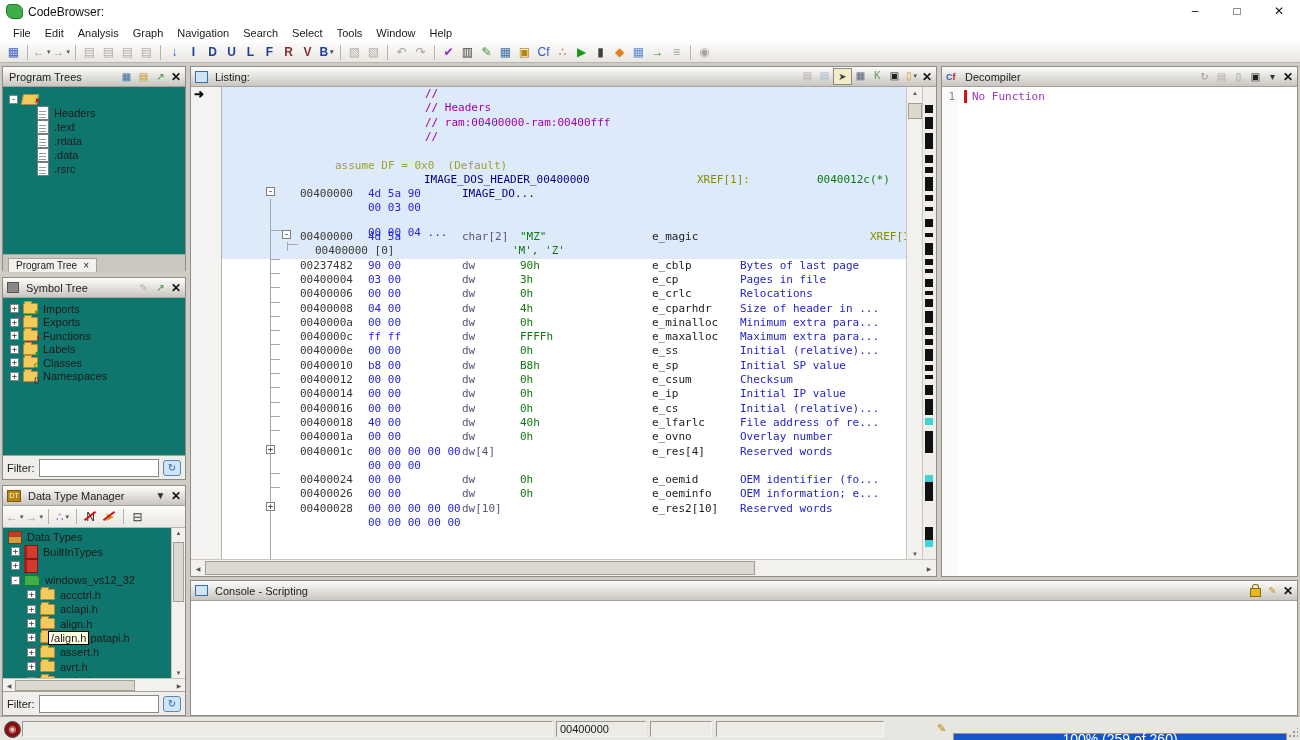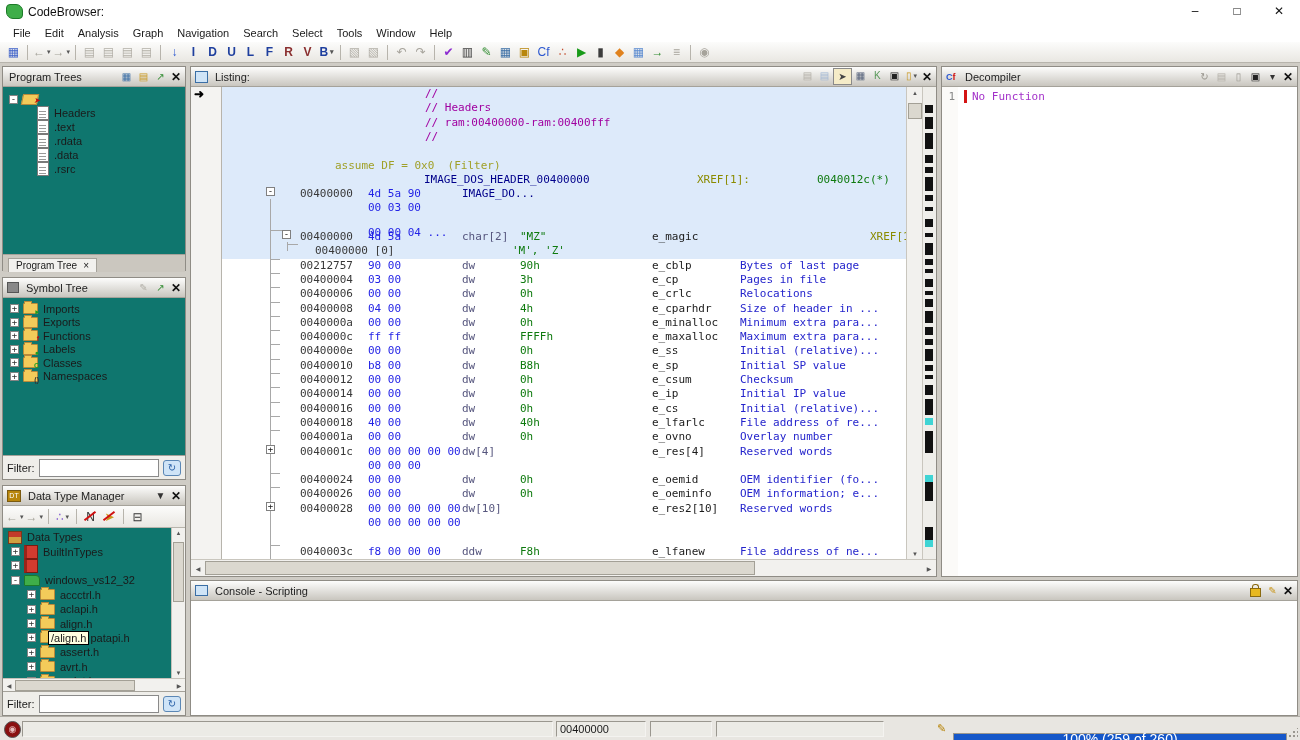--- a/index.html
+++ b/index.html
@@ -295,21 +295,21 @@
           <span class="s-plate">// Headers</span>
         </div>
         <div class="lst-line" style="top: 28.606px;">
           <span class="s-plate">// ram:00400000-ram:00400fff</span>
         </div>
         <div class="lst-line" style="top: 42.909px;">
           <span class="s-plate">//</span>
         </div>
         <div class="lst-line" style="top: 57.212px;"></div>
         <div class="lst-line" style="top: 71.515px;">
-          <span class="s-assume">assume DF = 0x0  (Filter)</span>
+          <span class="s-assume">assume DF = 0x0  (Default)</span>
         </div>
         <div class="lst-line" style="top: 85.818px;">
           <span class="s-label">IMAGE_DOS_HEADER_00400000</span>
           <span class="s-xref">XREF[1]:</span>
           <span class="s-xrefa">0040012c(*)</span>
         </div>
         <div class="lst-line" style="top: 100.121px;">
           <span class="expander" style="left: 44px;">-</span>
           <span class="s-addr">00400000</span>
           <span class="s-bytes">4d 5a 90</span>
@@ -331,21 +331,21 @@
           <span class="s-field">e_magic</span>
           <span class="s-x2">XREF[1]:</span>
         </div>
         <div class="lst-line" style="top: 157.333px; padding-left: 48px;">
           <span class="tick" style="left: 65px; width: 11px;"></span>
           <span class="s-suba">00400000 [0]</span>
           <span class="s-subv">'M', 'Z'</span>
         </div>
         <div class="lst-line" style="top: 171.636px;">
           <span class="tick" style="left: 48px; width: 10px;"></span>
-          <span class="s-addr">00212757</span>
+          <span class="s-addr">00237482</span>
           <span class="s-bytes">90 00</span>
           <span class="s-type">dw</span>
           <span class="s-val">90h</span>
           <span class="s-field">e_cblp</span>
           <span class="s-cmt">Bytes of last page</span>
         </div>
         <div class="lst-line" style="top: 185.939px;">
           <span class="tick" style="left: 48px; width: 10px;"></span>
           <span class="s-addr">00400004</span>
           <span class="s-bytes">03 00</span>
@@ -485,29 +485,20 @@
         <div class="lst-line" style="top: 414.787px;">
           <span class="expander" style="left: 44px;">+</span>
           <span class="s-addr">00400028</span>
           <span class="s-bytes">00 00 00 00 00</span>
           <span class="s-type">dw[10]</span>
           <span class="s-field">e_res2[10]</span>
           <span class="s-cmt">Reserved words</span>
         </div>
         <div class="lst-line" style="top: 429.09px;">
           <span class="s-bytes">00 00 00 00 00</span>
-        </div>
-        <div class="lst-line" style="top: 457.696px;">
-          <span class="tick" style="left: 48px; width: 10px;"></span>
-          <span class="s-addr">0040003c</span>
-          <span class="s-bytes">f8 00 00 00</span>
-          <span class="s-type">ddw</span>
-          <span class="s-val">F8h</span>
-          <span class="s-field">e_lfanew</span>
-          <span class="s-cmt">File address of ne...</span>
         </div>
       </div>
     <div class="sb-track" style="right:13px;top:20px;width:16px;bottom:16px;border-left:1px solid #c9c6be;">
       <span class="sb-arrow" style="top:3px;">▲</span>
       <div class="sb-thumb" style="left:1px;right:1px;top:16px;height:16px;"></div>
       <span class="sb-arrow" style="bottom:3px;">▼</span>
     </div>
     <div class="sb-track" id="ov-marks" style="right:0;top:20px;width:13px;bottom:16px;background:#efeeea;border-left:1px solid #c9c6be;">
         <div class="ov-mark" style="top: 18px; height: 8px; background: rgb(17, 17, 17);"></div>
         <div class="ov-mark" style="top: 30px; height: 12px; background: rgb(17, 17, 17);"></div>

